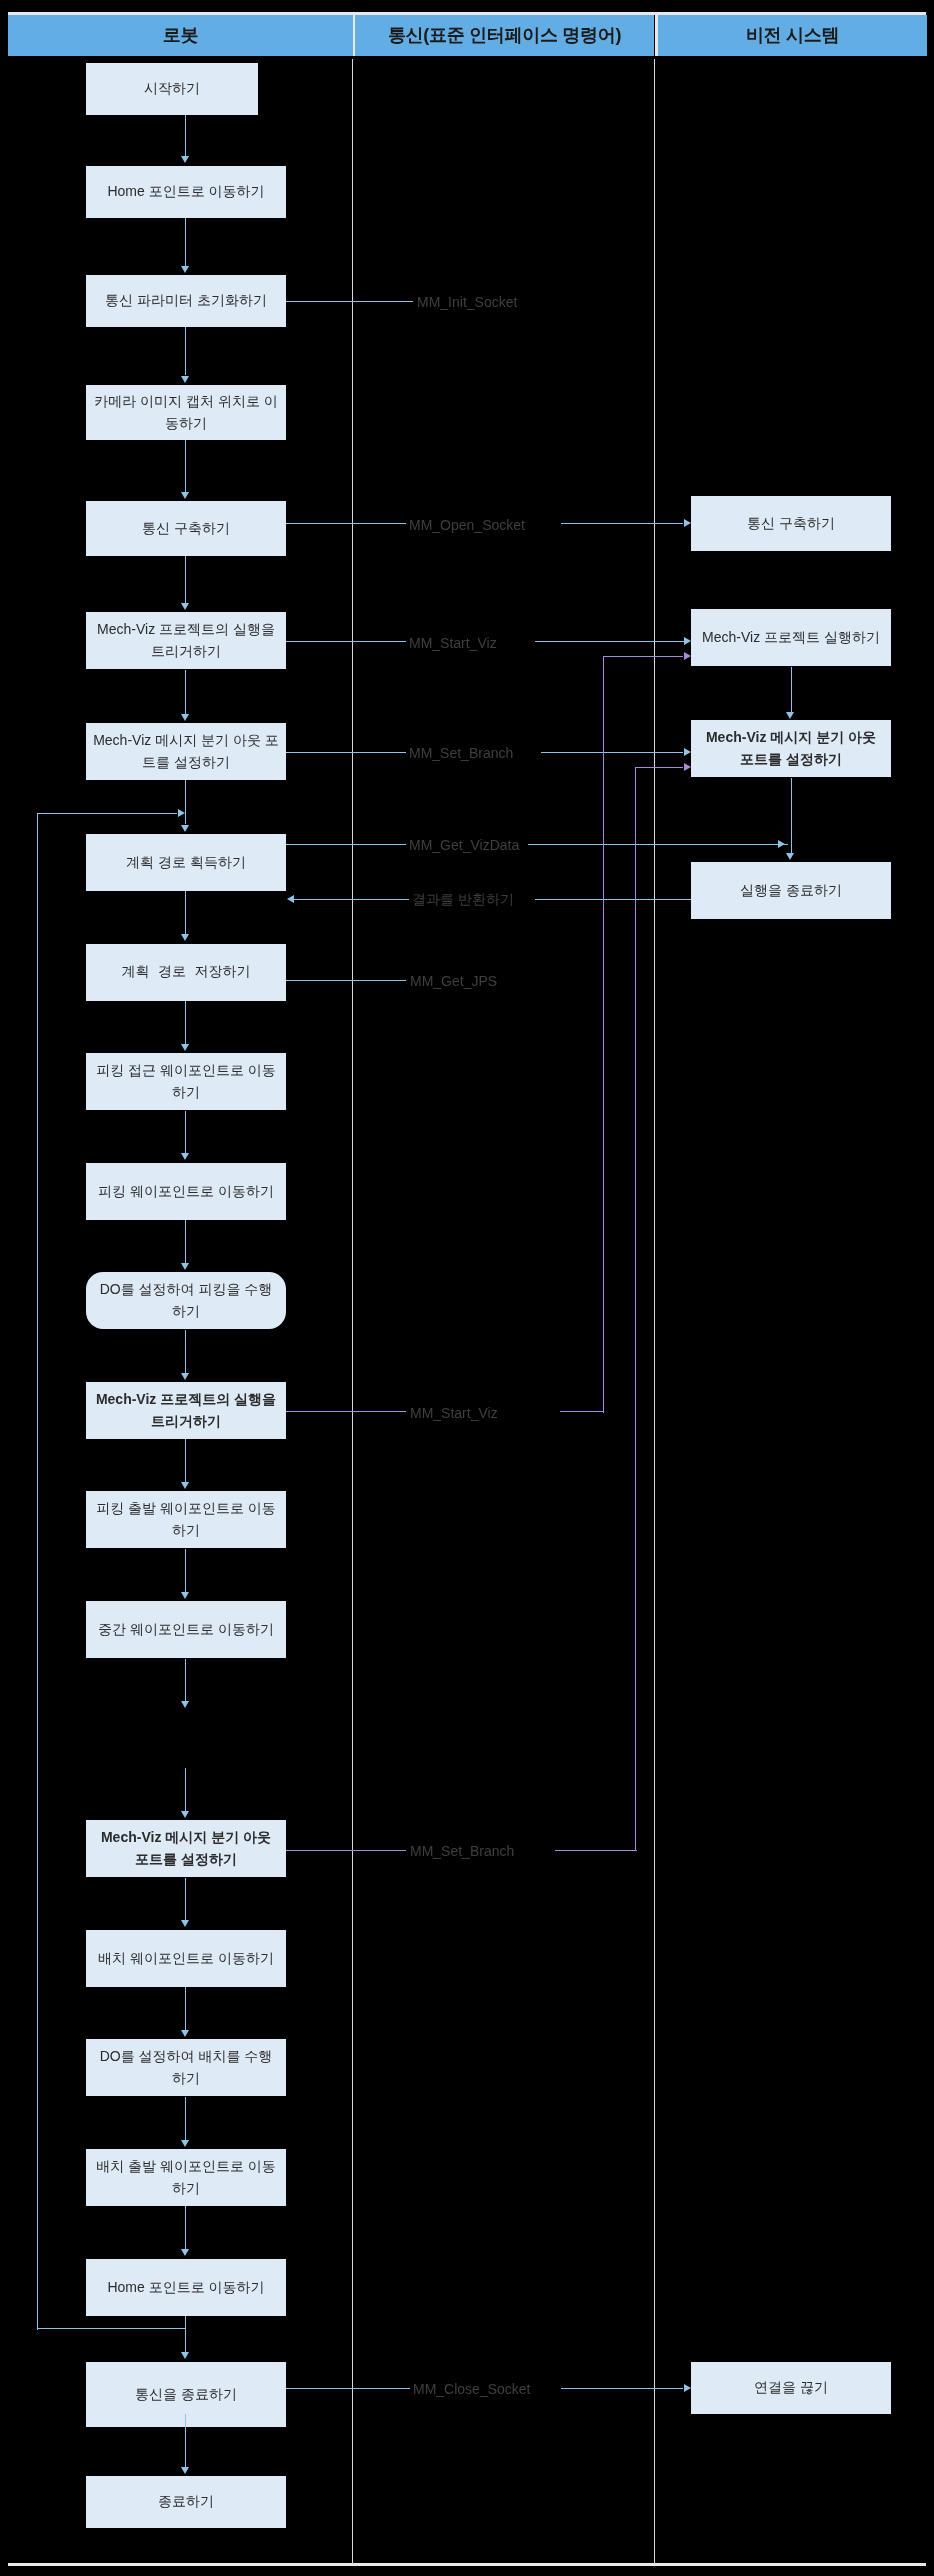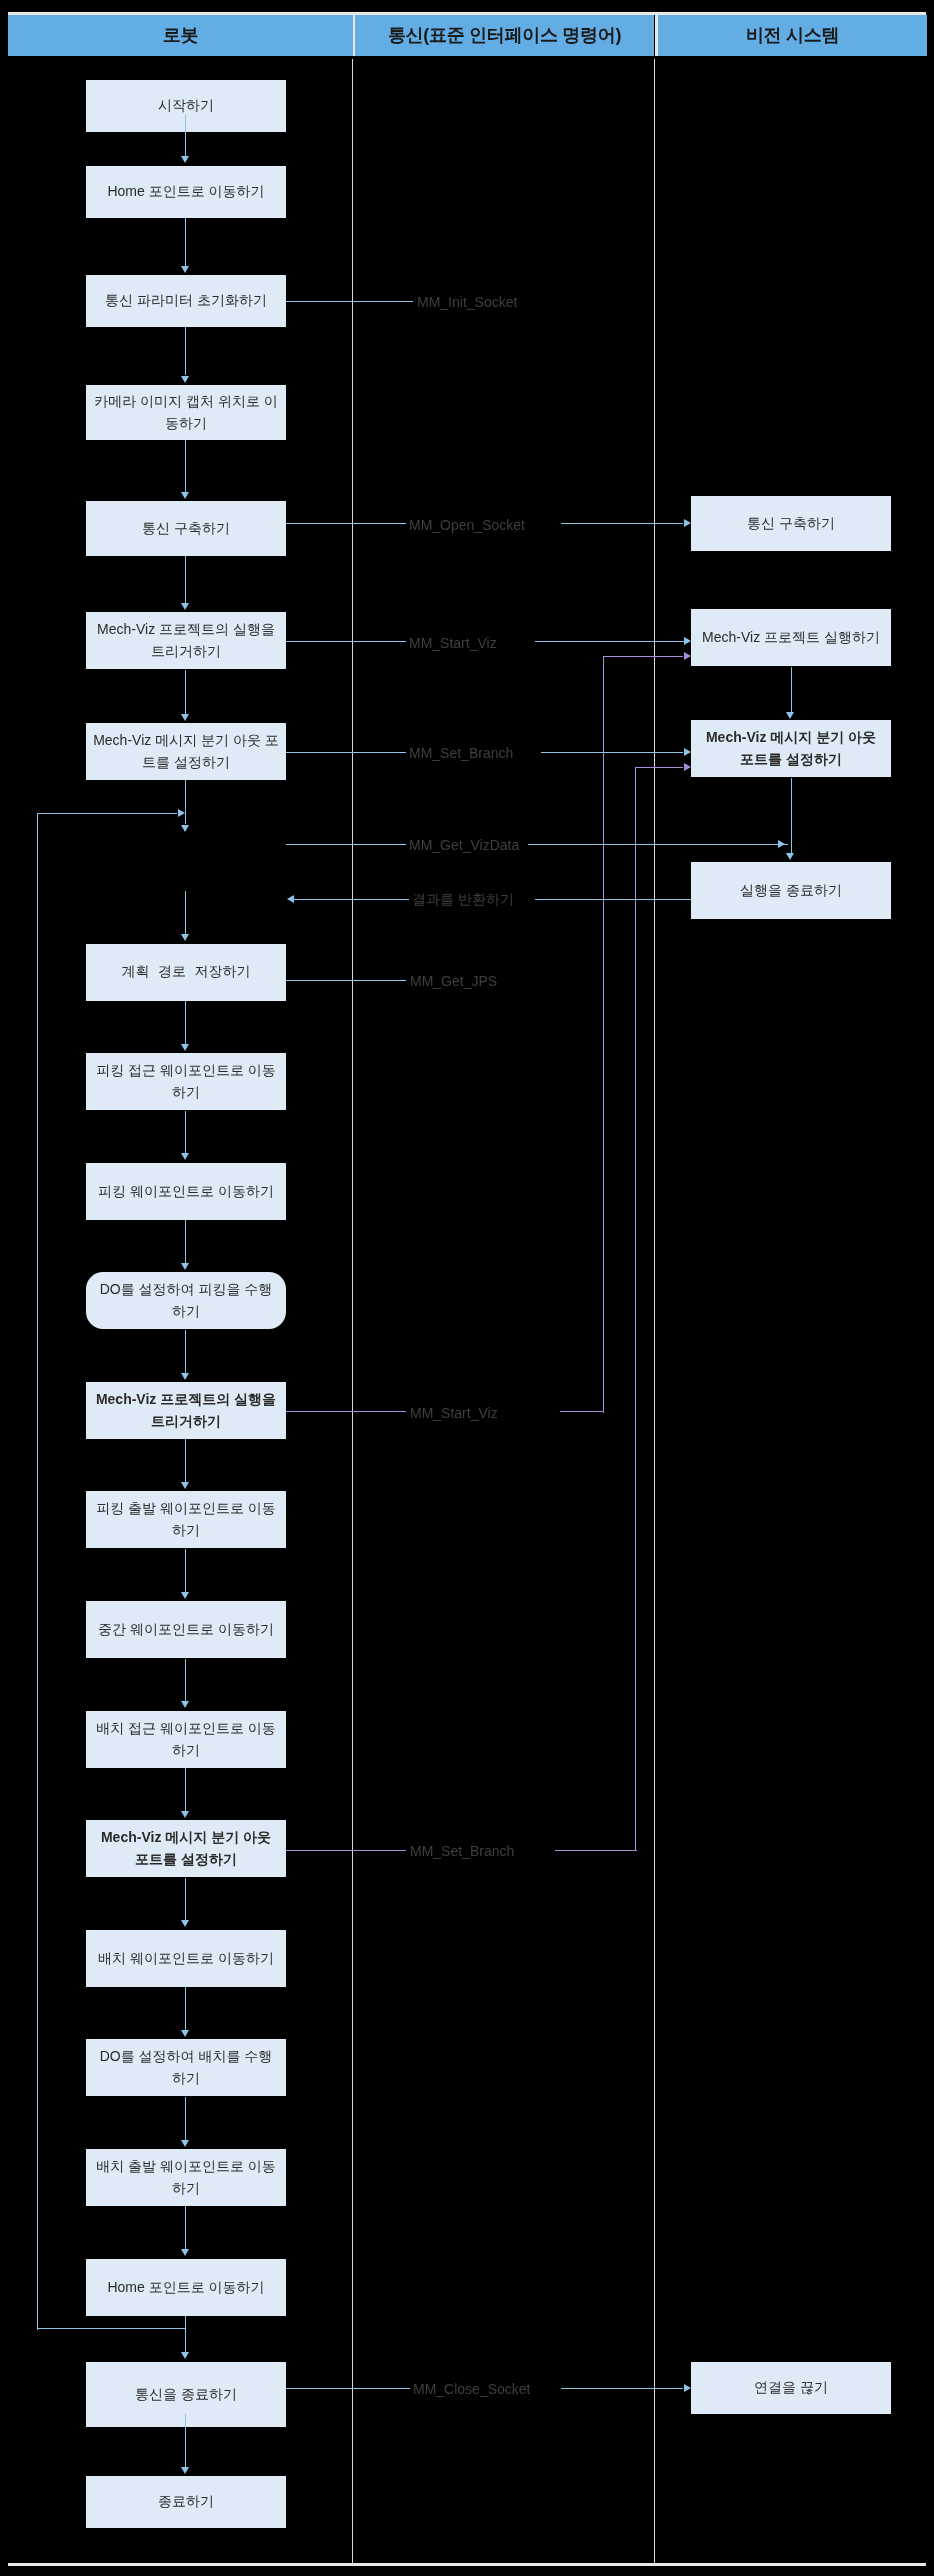--- a/index.html
+++ b/index.html
@@ -65,35 +65,35 @@
       </div>
     <div class="hdr-sep" style="left:647px;"></div>
     <div class="hdr" style="left:650px;  width:269px;">
         <span>비전 시스템</span>
       </div>
   </div>
 
   <div class="lane-div" style="left:352px; top:59px; height:2505px;"></div>
   <div class="lane-div" style="left:654px; top:59px; height:2505px;"></div>
 
-  <div class="box" style="left:86px; top:63px;   width:200px; height:52px;margin-top:17px;">시작하기</div>
+  <div class="box" style="left:86px; top:63px;   width:172px; height:52px;">시작하기</div>
   <div class="box" style="left:86px; top:166px;  width:200px; height:52px;">Home 포인트로 이동하기</div>
   <div class="box" style="left:86px; top:275px;  width:200px; height:52px;">통신 파라미터 초기화하기</div>
   <div class="box" style="left:86px; top:385px;  width:200px; height:55px;">카메라 이미지 캡처 위치로 이동하기</div>
   <div class="box" style="left:86px; top:501px;  width:200px; height:55px;">통신 구축하기</div>
   <div class="box" style="left:86px; top:612px;  width:200px; height:57px;">Mech-Viz 프로젝트의 실행을 트리거하기</div>
   <div class="box" style="left:86px; top:723px; width:200px; height:57px;">Mech-Viz 메시지 분기 아웃 포트를 설정하기</div>
+  <div class="box" style="left:86px; top:834px; width:200px; height:57px;">계획 경로 획득하기</div>
   <div class="box" style="left:86px; top:944px; width:200px; height:57px;font-family:Liberation Mono, monospace;">계획 경로 저장하기</div>
   <div class="box" style="left:86px; top:1053px; width:200px; height:57px;">피킹 접근 웨이포인트로 이동하기</div>
   <div class="box" style="left:86px; top:1163px; width:200px; height:57px;">피킹 웨이포인트로 이동하기</div>
   <div class="box" style="left:86px; top:1272px; width:200px; height:57px;border-radius:17px;">DO를 설정하여 피킹을 수행하기</div>
   <div class="box bold" style="left:86px; top:1382px; width:200px; height:57px;">Mech-Viz 프로젝트의 실행을 트리거하기</div>
   <div class="box" style="left:86px; top:1491px; width:200px; height:57px;">피킹 출발 웨이포인트로 이동하기</div>
   <div class="box" style="left:86px; top:1601px; width:200px; height:57px;">중간 웨이포인트로 이동하기</div>
-  <div class="box" style="left:86px; top:1711px; width:200px; height:57px;">배치 접근 웨이포인트로 이동하기</div>
   <div class="box bold" style="left:86px; top:1820px; width:200px; height:57px;">Mech-Viz 메시지 분기 아웃 포트를 설정하기</div>
   <div class="box" style="left:86px; top:1930px; width:200px; height:57px;">배치 웨이포인트로 이동하기</div>
   <div class="box" style="left:86px; top:2039px; width:200px; height:57px;">DO를 설정하여 배치를 수행하기</div>
   <div class="box" style="left:86px; top:2149px; width:200px; height:57px;">배치 출발 웨이포인트로 이동하기</div>
   <div class="box" style="left:86px; top:2259px; width:200px; height:57px;">Home 포인트로 이동하기</div>
   <div class="box" style="left:86px; top:2362px; width:200px; height:65px;">통신을 종료하기</div>
   <div class="box" style="left:86px; top:2476px; width:200px; height:52px;">종료하기</div>
 
   <div class="box" style="left:691px; top:496px;  width:200px; height:55px;">통신 구축하기</div>
   <div class="box" style="left:691px; top:609px;  width:200px; height:57px;">Mech-Viz 프로젝트 실행하기</div>

